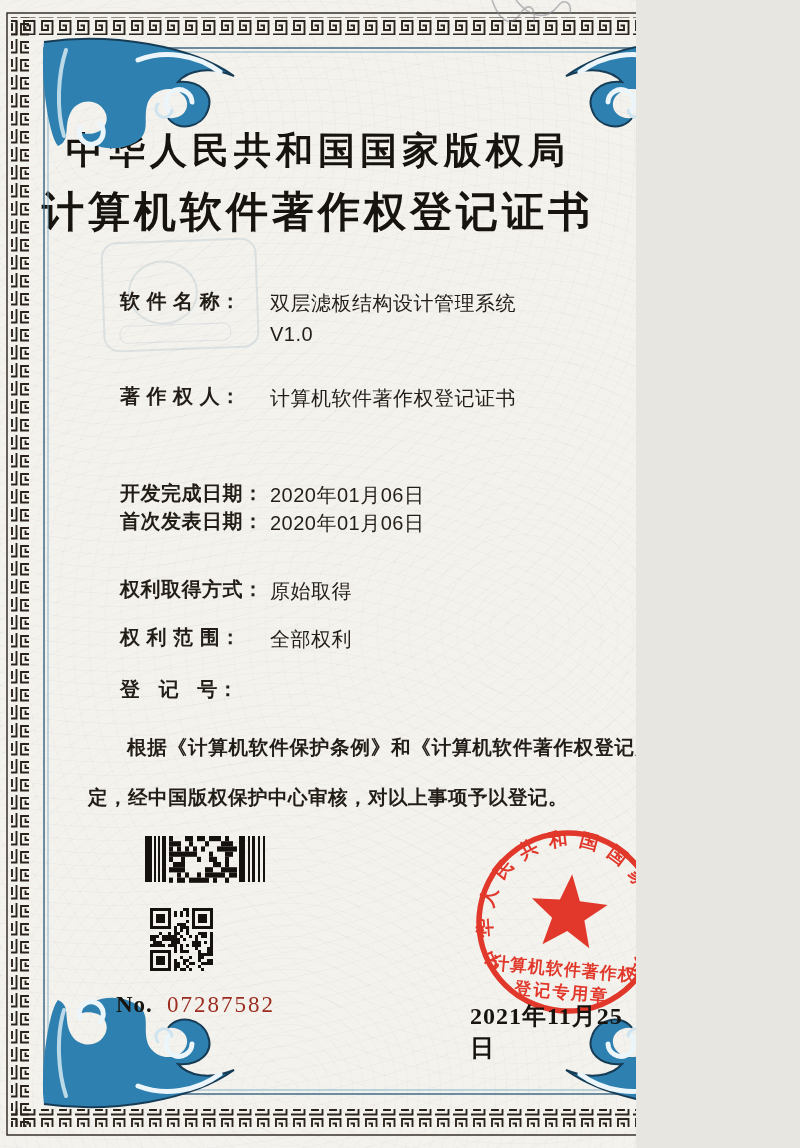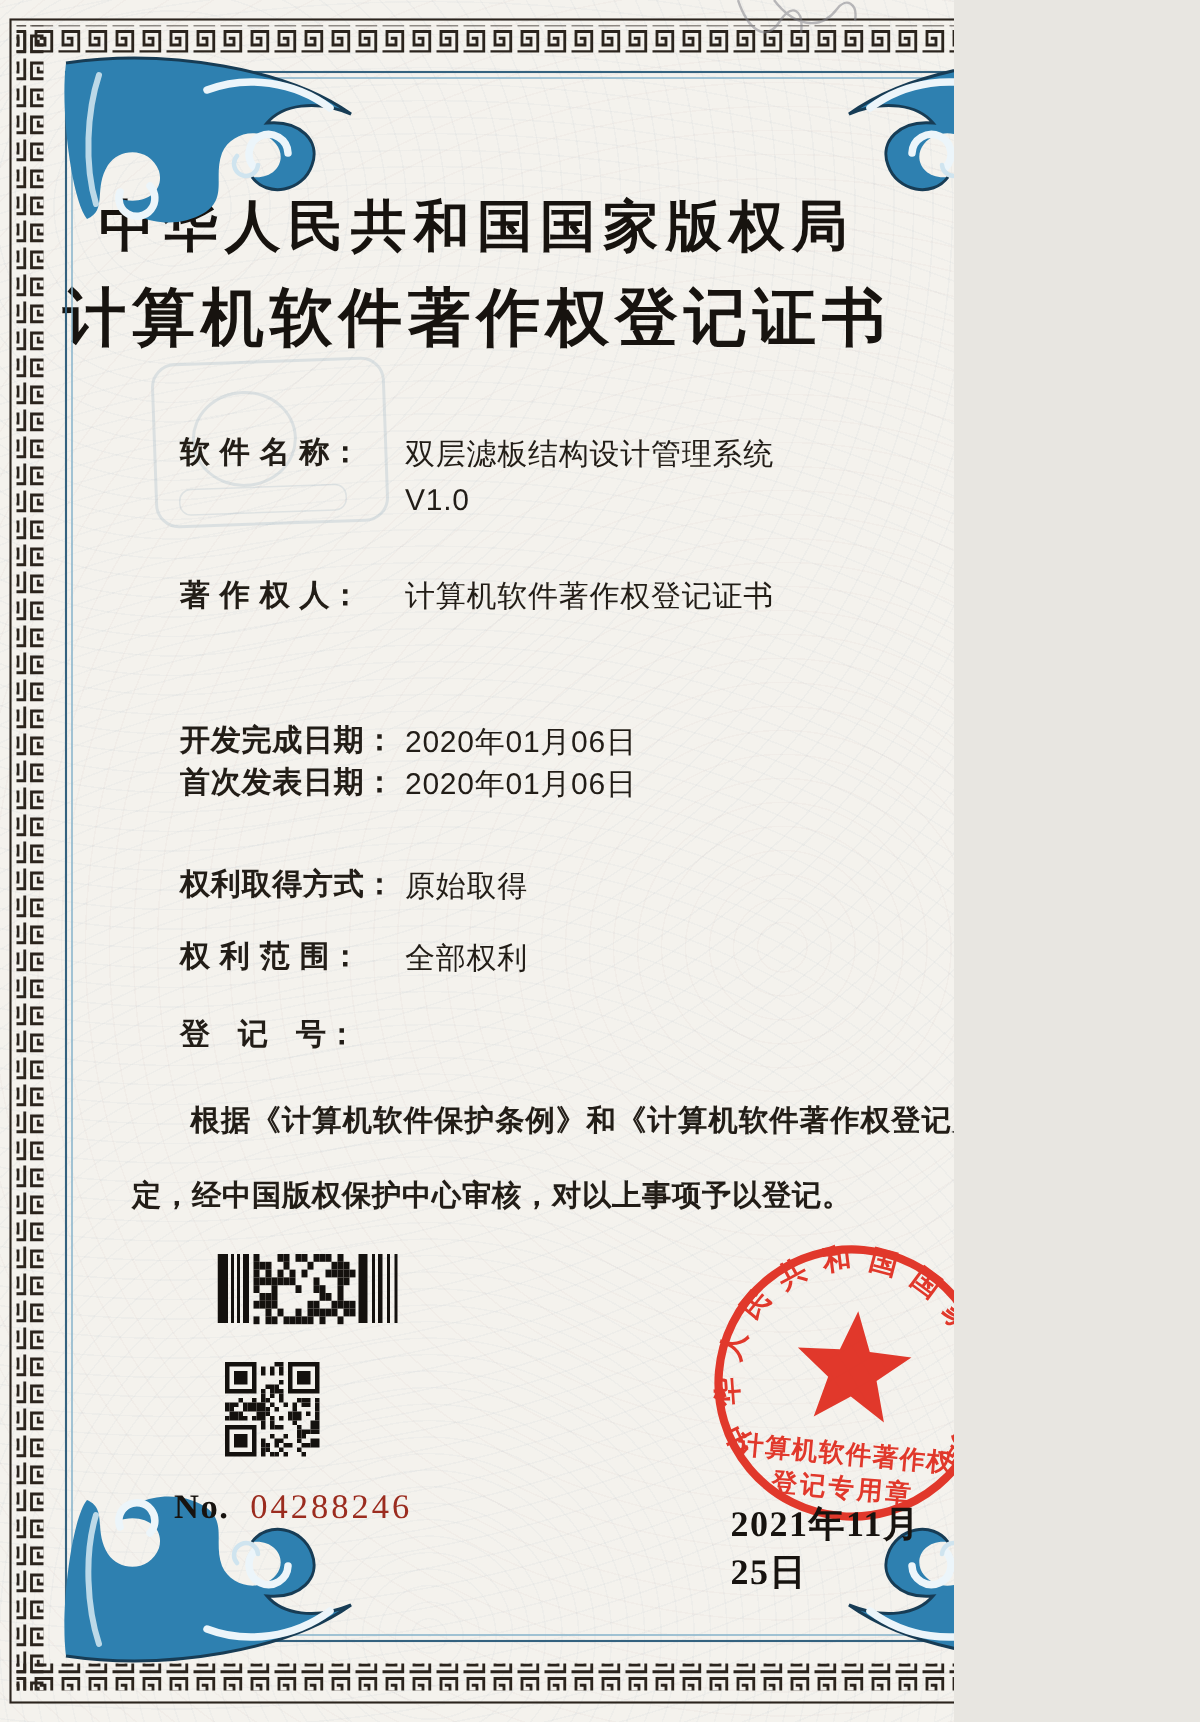--- a/index.html
+++ b/index.html
@@ -39,21 +39,21 @@
   .statement{
     left:88px;width:648px;top:722px;font-size:19.5px;font-weight:bold;line-height:50px;
     text-indent:2em;text-align:justify;color:#221d17;letter-spacing:.5px;
   }
   .serial{
     left:116px;top:992px;font-family:"Liberation Serif","DejaVu Serif",serif;
     font-size:23px;font-weight:bold;color:#17130f;letter-spacing:1px;z-index:3;
   }
   .serial .sn{color:#9b2c1f;letter-spacing:2px;margin-left:14px;font-weight:normal;}
   .issue-date{
-    left:487px;top:1000px;font-size:24px;font-weight:bold;color:#17130f;
+    left:470px;top:1000px;font-size:24px;font-weight:bold;color:#17130f;
     letter-spacing:1px;z-index:3;font-family:"Liberation Serif","DejaVu Serif",serif;
   }
   .stamp-faint{
     left:102px;top:240px;width:152px;height:106px;border:2px solid rgba(145,170,188,.45);
     border-radius:16px;opacity:.55;z-index:0;transform:rotate(-2deg);
   }
   .stamp-faint .c1{
     position:absolute;left:24px;top:18px;width:66px;height:60px;border:2px solid rgba(145,170,188,.45);border-radius:50%;
   }
   .stamp-faint .c2{
@@ -372,21 +372,21 @@
         <rect x="42" y="0" width="21" height="21" fill="#14110e"></rect>
         <rect x="45" y="3" width="15" height="15" fill="#f4f2ed"></rect>
         <rect x="48" y="6" width="9" height="9" fill="#14110e"></rect>
         <rect x="0" y="42" width="21" height="21" fill="#14110e"></rect>
         <rect x="3" y="45" width="15" height="15" fill="#f4f2ed"></rect>
         <rect x="6" y="48" width="9" height="9" fill="#14110e"></rect>
       </g>
     </svg>
 
   <div class="abs serial">
-    <span>No.</span><span class="sn">04288246</span>
+    <span>No.</span><span class="sn">07287582</span>
   </div>
 
   <div class="abs issue-date">2021年11月25日</div>
 
   <svg class="abs seal-svg" width="212" height="212" viewBox="-106 -106 212 212">
     <defs>
       <path id="sealArc" d="M -57 52 A 77 77 0 1 1 57 52" fill="none"></path>
     </defs>
     <g transform="rotate(5)">
       <circle cx="0" cy="0" r="89" fill="none" stroke="#e02b1d" stroke-width="5.5"></circle>

